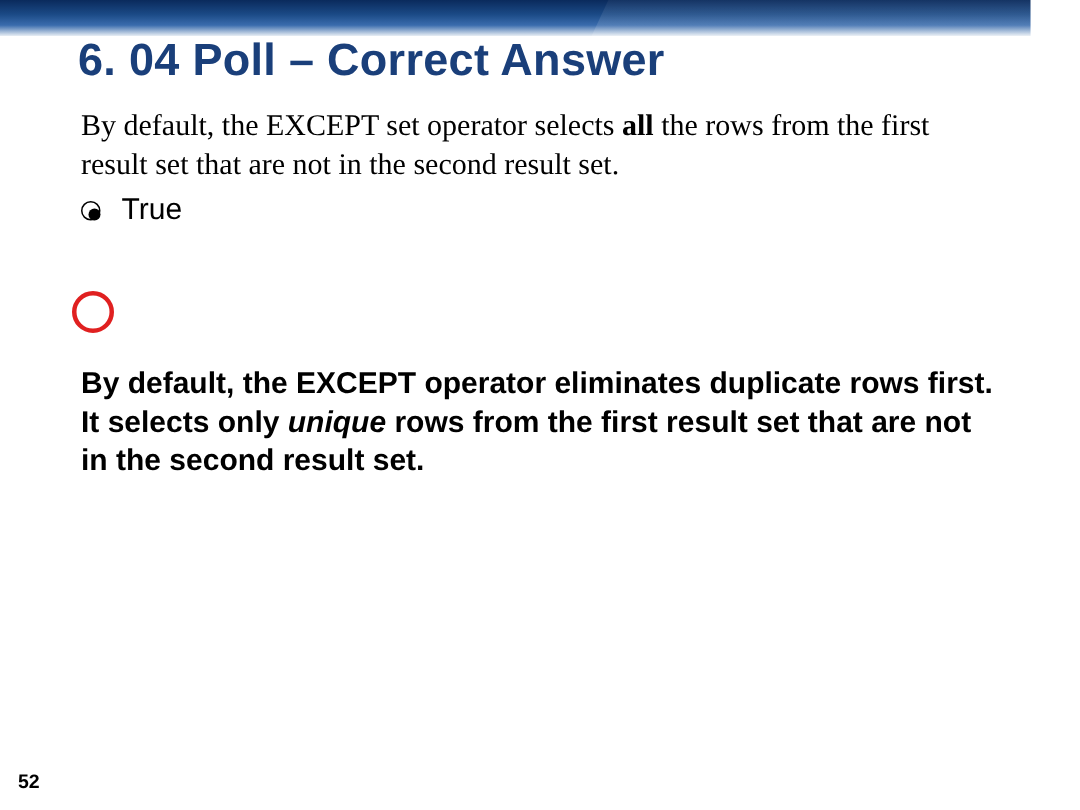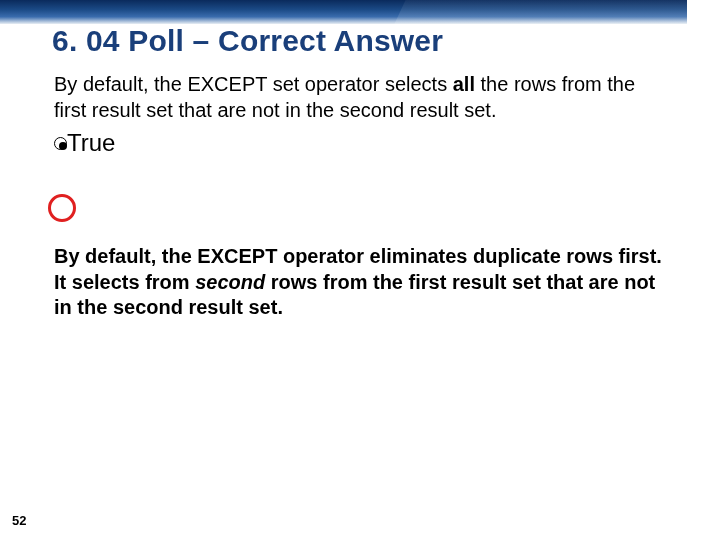--- a/index.html
+++ b/index.html
@@ -12,23 +12,23 @@
     content: ""; position: absolute; right: -40px; top: -10px; width: 360px; height: 44px;
     background: linear-gradient(to bottom, rgba(255,255,255,0.0), rgba(255,255,255,0.2));
     transform: skewX(-25deg);
   }
   .title {
     position: absolute; left: 52px; top: 24px;
     font-size: 30px; font-weight: bold; color: #1a3f7a;
     font-family: Arial, sans-serif; letter-spacing: 0.2px;
   }
   .body { position: absolute; left: 54px; top: 72px; width: 610px; }
-  .question { font-size: 20px; line-height: 1.28; font-family: Liberation Sans, sans-serif; }
+  .question { font-size: 20px; line-height: 1.28; font-family: Liberation Serif, serif; }
   .opts { margin-top: 6px; }
-  .opt { display: flex; align-items: center; font-size: 24px; margin-top: 2px; }
+  .opt { display: flex; align-items: center; gap: 14px; font-size: 20px; margin-top: 2px; }
   .bullet-circle {
     width: 13px; height: 13px; border: 1.5px solid #000; border-radius: 50%;
     position: relative; flex: 0 0 13px;
   }
   .bullet-circle::after {
     content: ""; position: absolute; right: -1px; bottom: -1px; width: 8px; height: 8px;
     background: #000; border-radius: 50%;
   }
   .red-circle {
     position: absolute; left: 48px; top: 194px; width: 28px; height: 28px;
@@ -57,17 +57,17 @@
       <div class="opt">
         <span class="bullet-circle"></span>
         <span>True</span>
       </div>
     </div>
   </div>
 
   <div class="red-circle"></div>
 
   <div class="explain">
-    <span>By default, the EXCEPT operator eliminates duplicate rows first. It selects from </span><span class="italic">second</span><span> rows from the first result set that are not in the second result set.</span>
+    <span>By default, the EXCEPT operator eliminates duplicate rows first. It selects only </span><span class="italic">unique</span><span> rows from the first result set that are not in the second result set.</span>
   </div>
 
   <div class="page-num">52</div>
 </div>
 
 </body></html>

